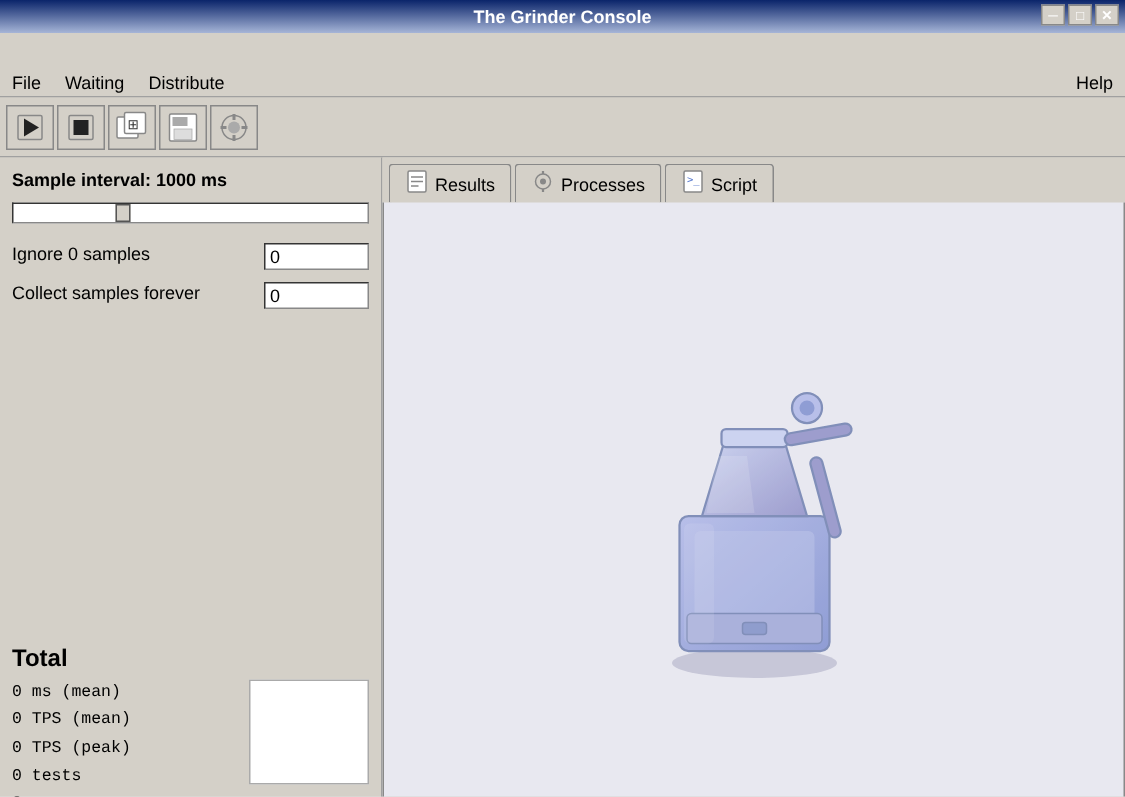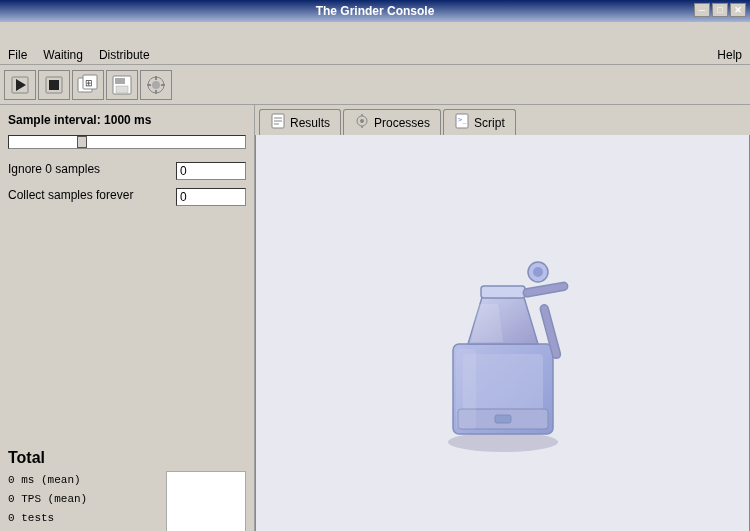--- a/index.html
+++ b/index.html
@@ -322,20 +322,21 @@
       <input type="text" class="field-input" value="0" style="">
     </div>
 
 
     <div id="total-section">
       <div id="total-label">Total</div>
       <div id="total-stats-row">
         <div id="total-stats">
           <div>0 ms (mean)</div>
           <div>0 TPS (mean)</div>
+          <div>0 TPS (peak)</div>
           <div>0 tests</div>
           <div>0 errors</div>
         </div>
         <div id="total-chart"></div>
       </div>
     </div>
 
   </div>
 
   <div id="right-panel">

